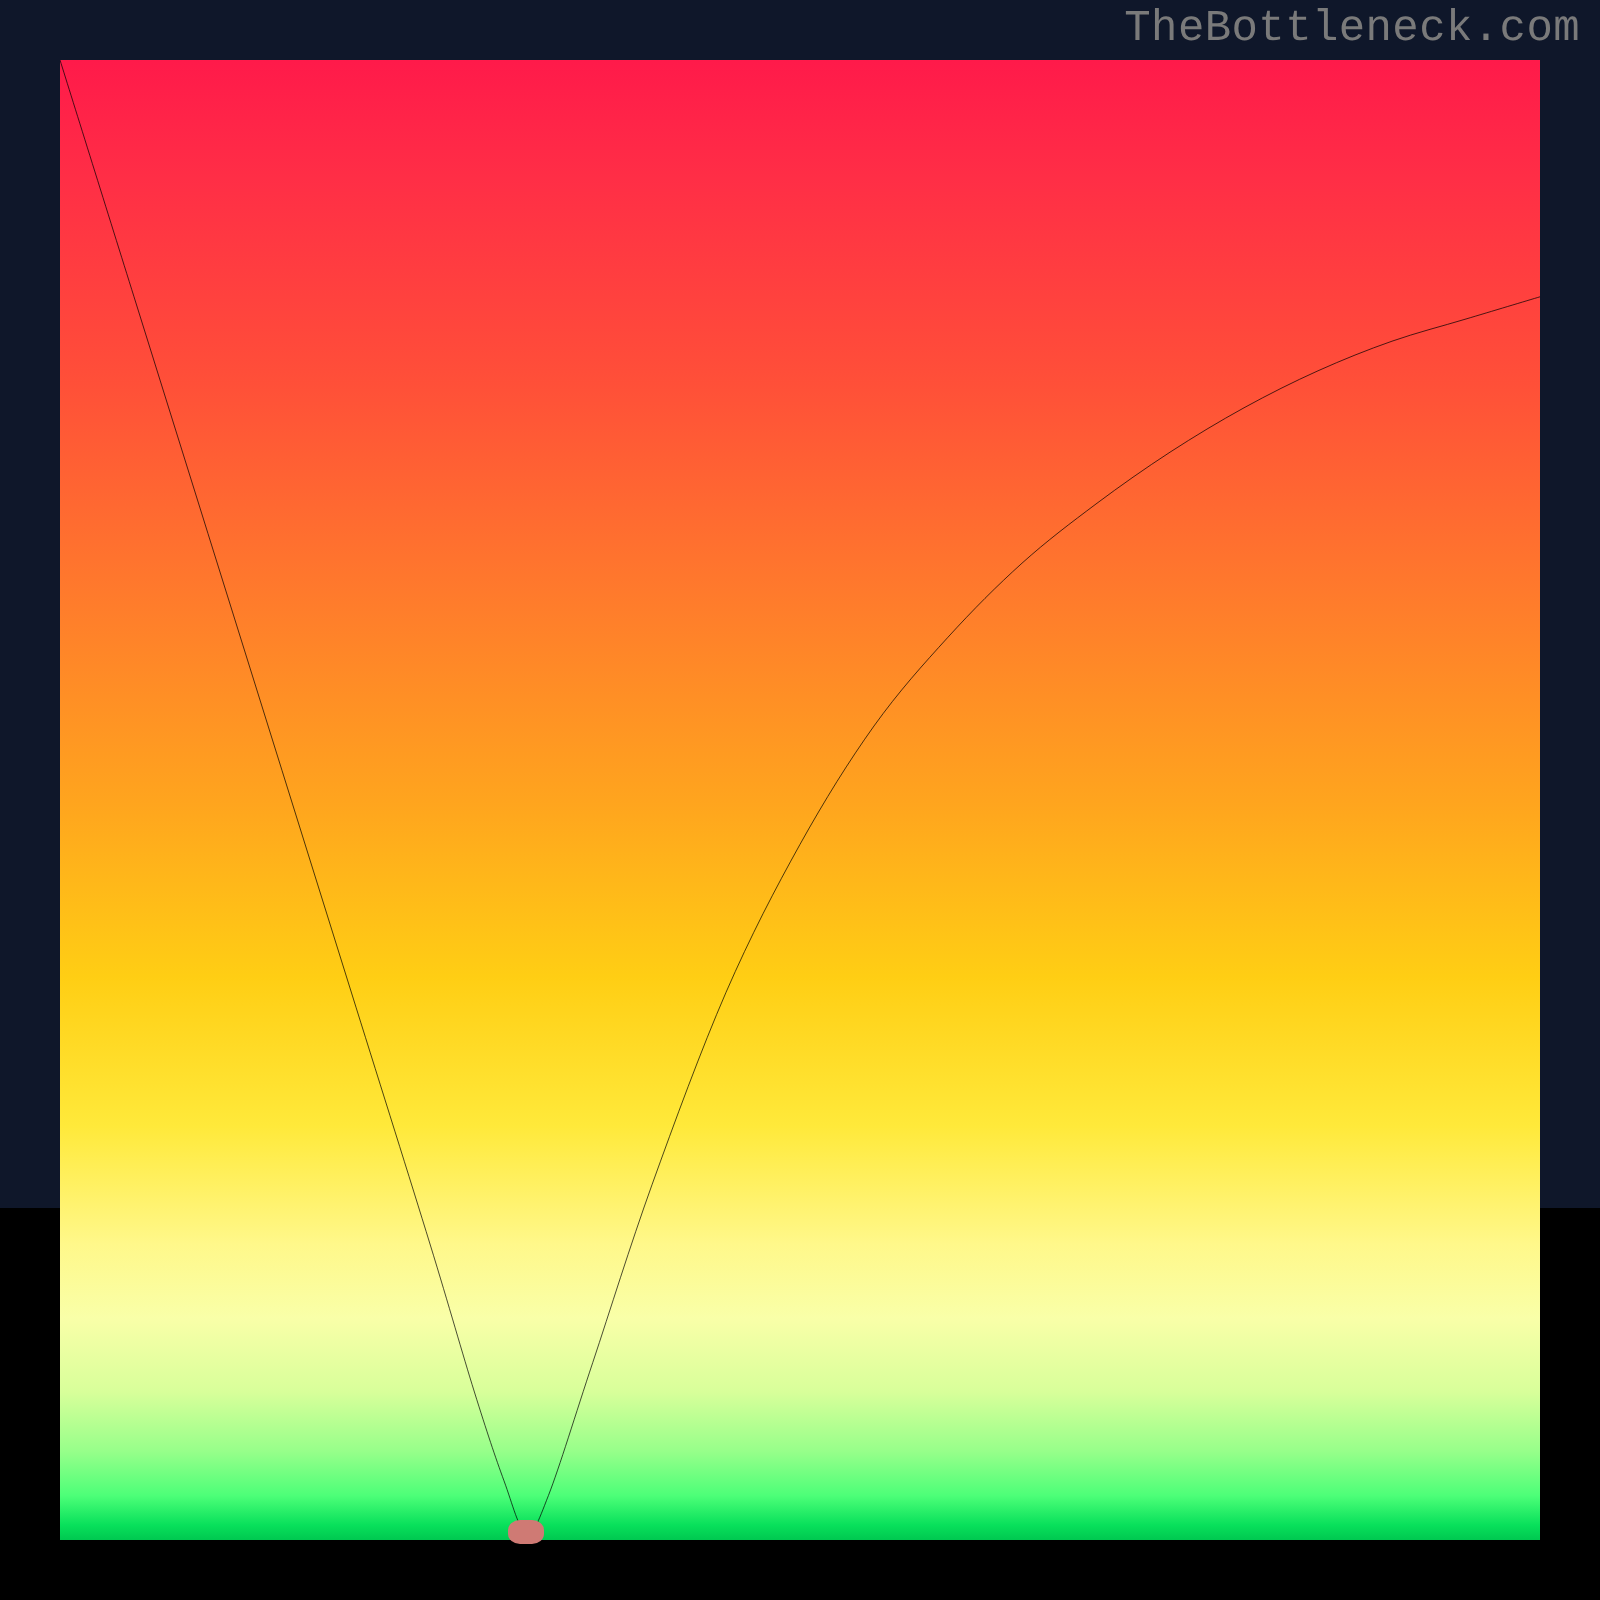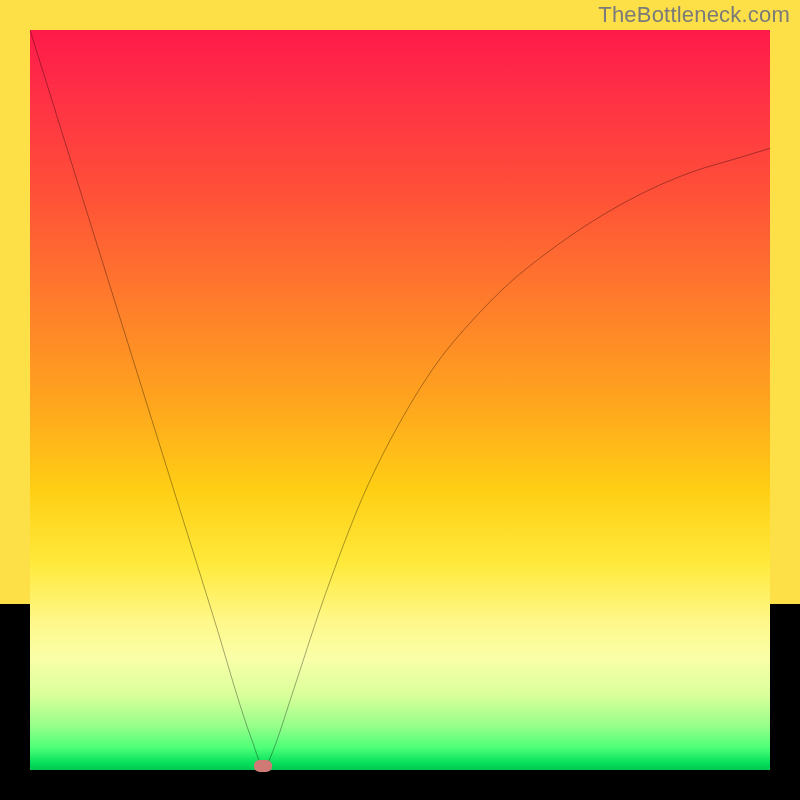--- a/index.html
+++ b/index.html
@@ -8,21 +8,22 @@
     width: 800px;
     height: 800px;
     background: #000;
     overflow: hidden;
     font-family: Arial, Helvetica, sans-serif;
   }
   .outer {
     position: relative;
     width: 800px;
     height: 604px;
-    background: #fde047;
+    background: #0f172a;
+    font-family: Liberation Mono, monospace;
   }
   .watermark {
     position: absolute;
     top: 2px;
     right: 10px;
     color: #7a7a7a;
     font-size: 22px;
     font-weight: 500;
     letter-spacing: 0.2px;
     z-index: 10;

